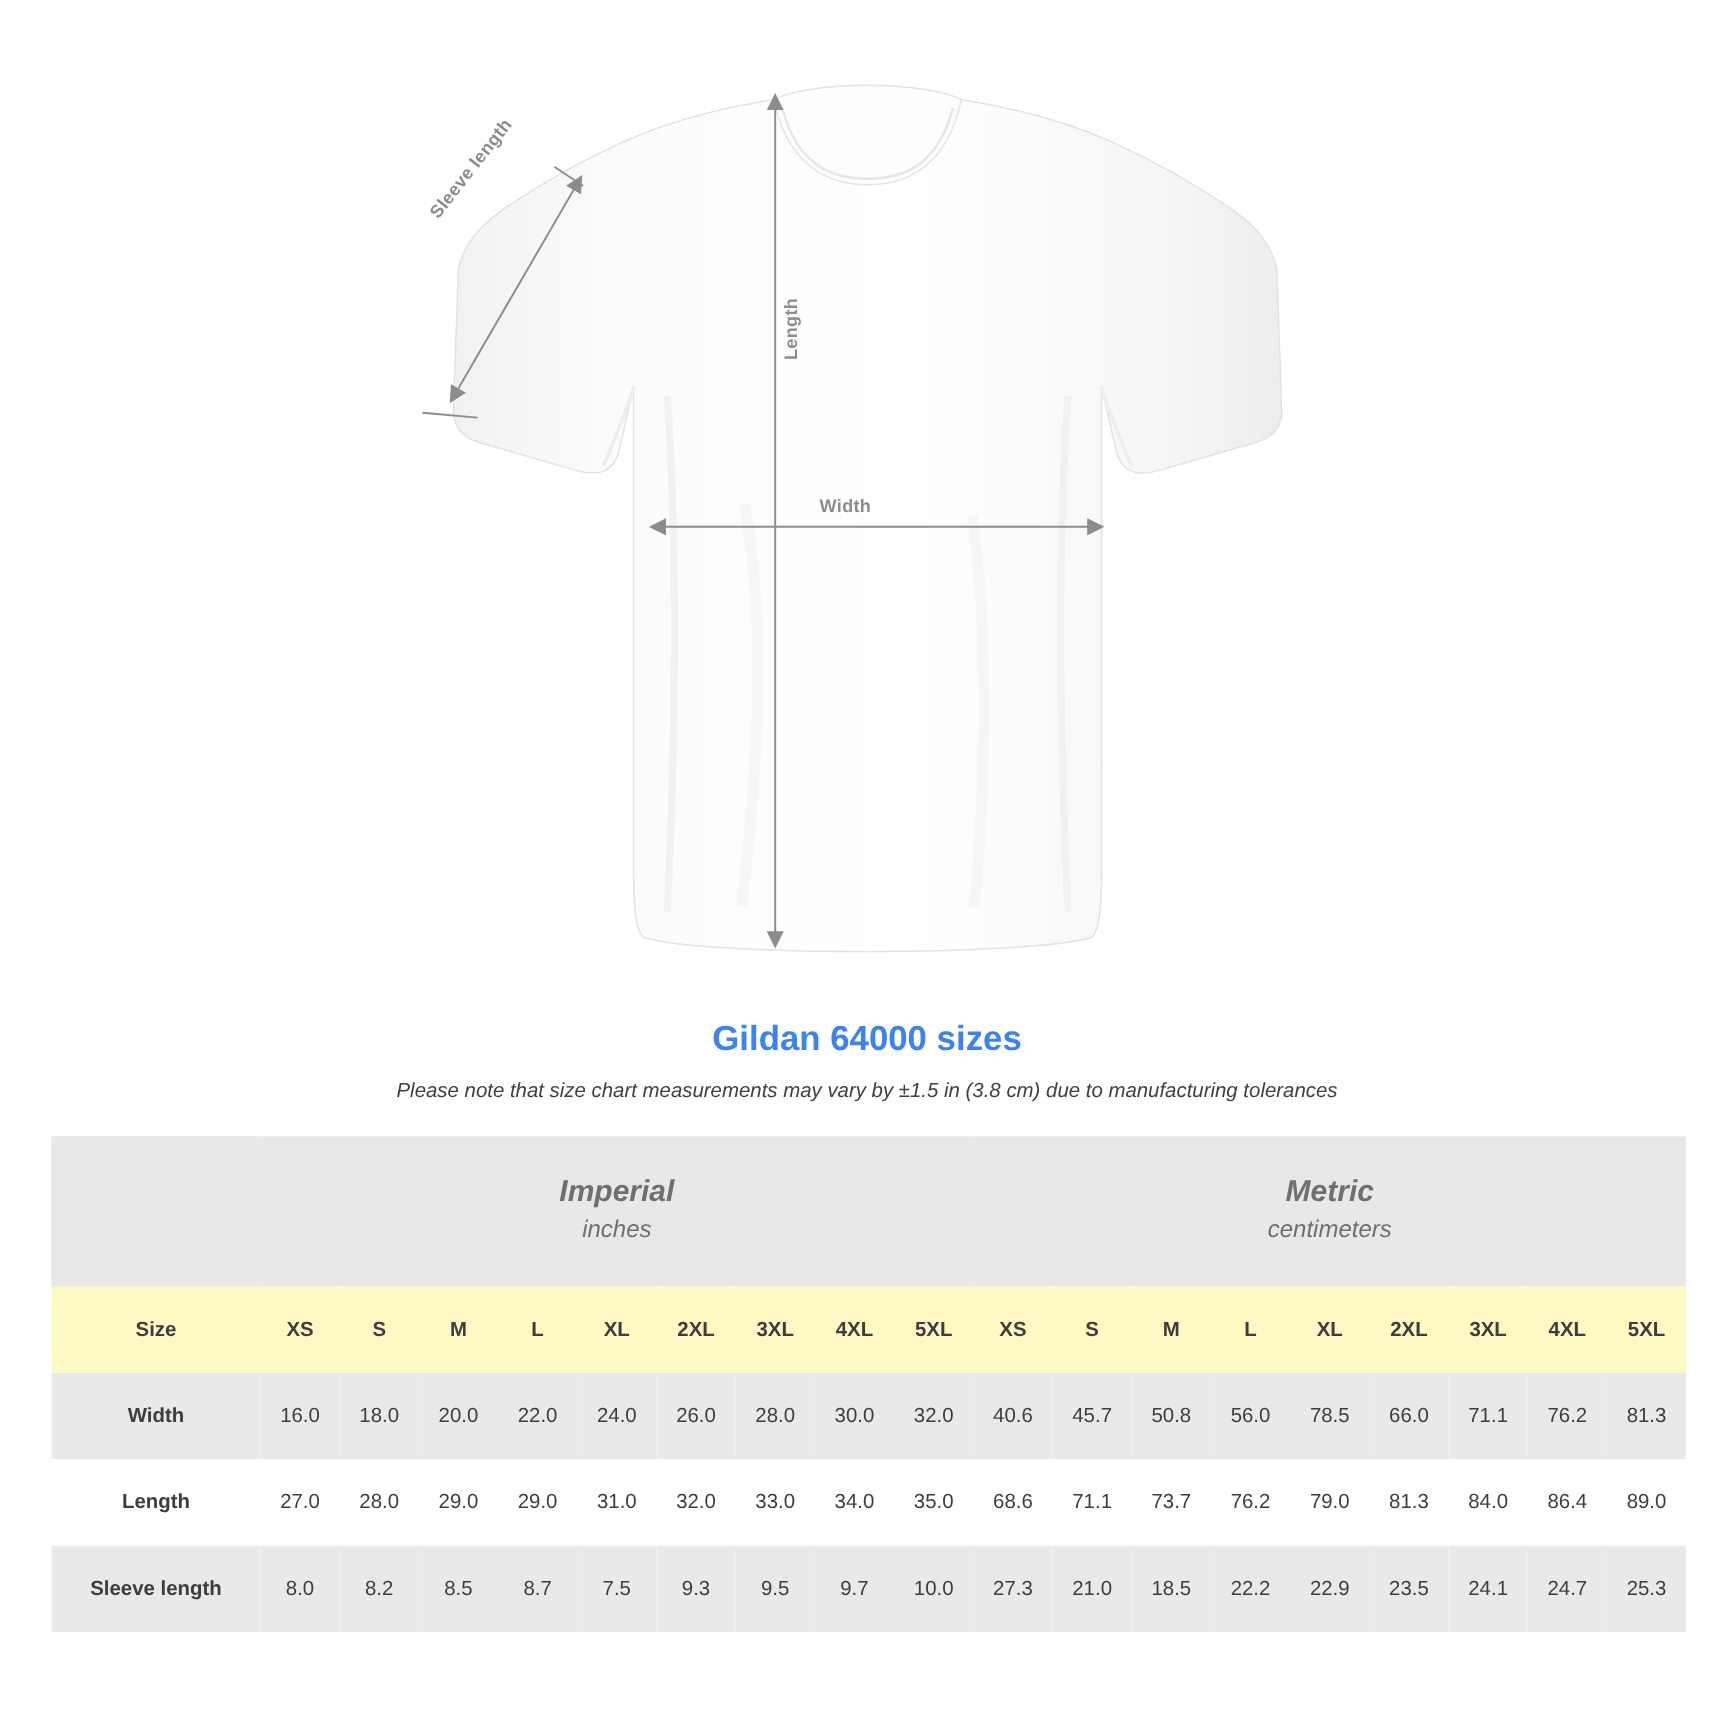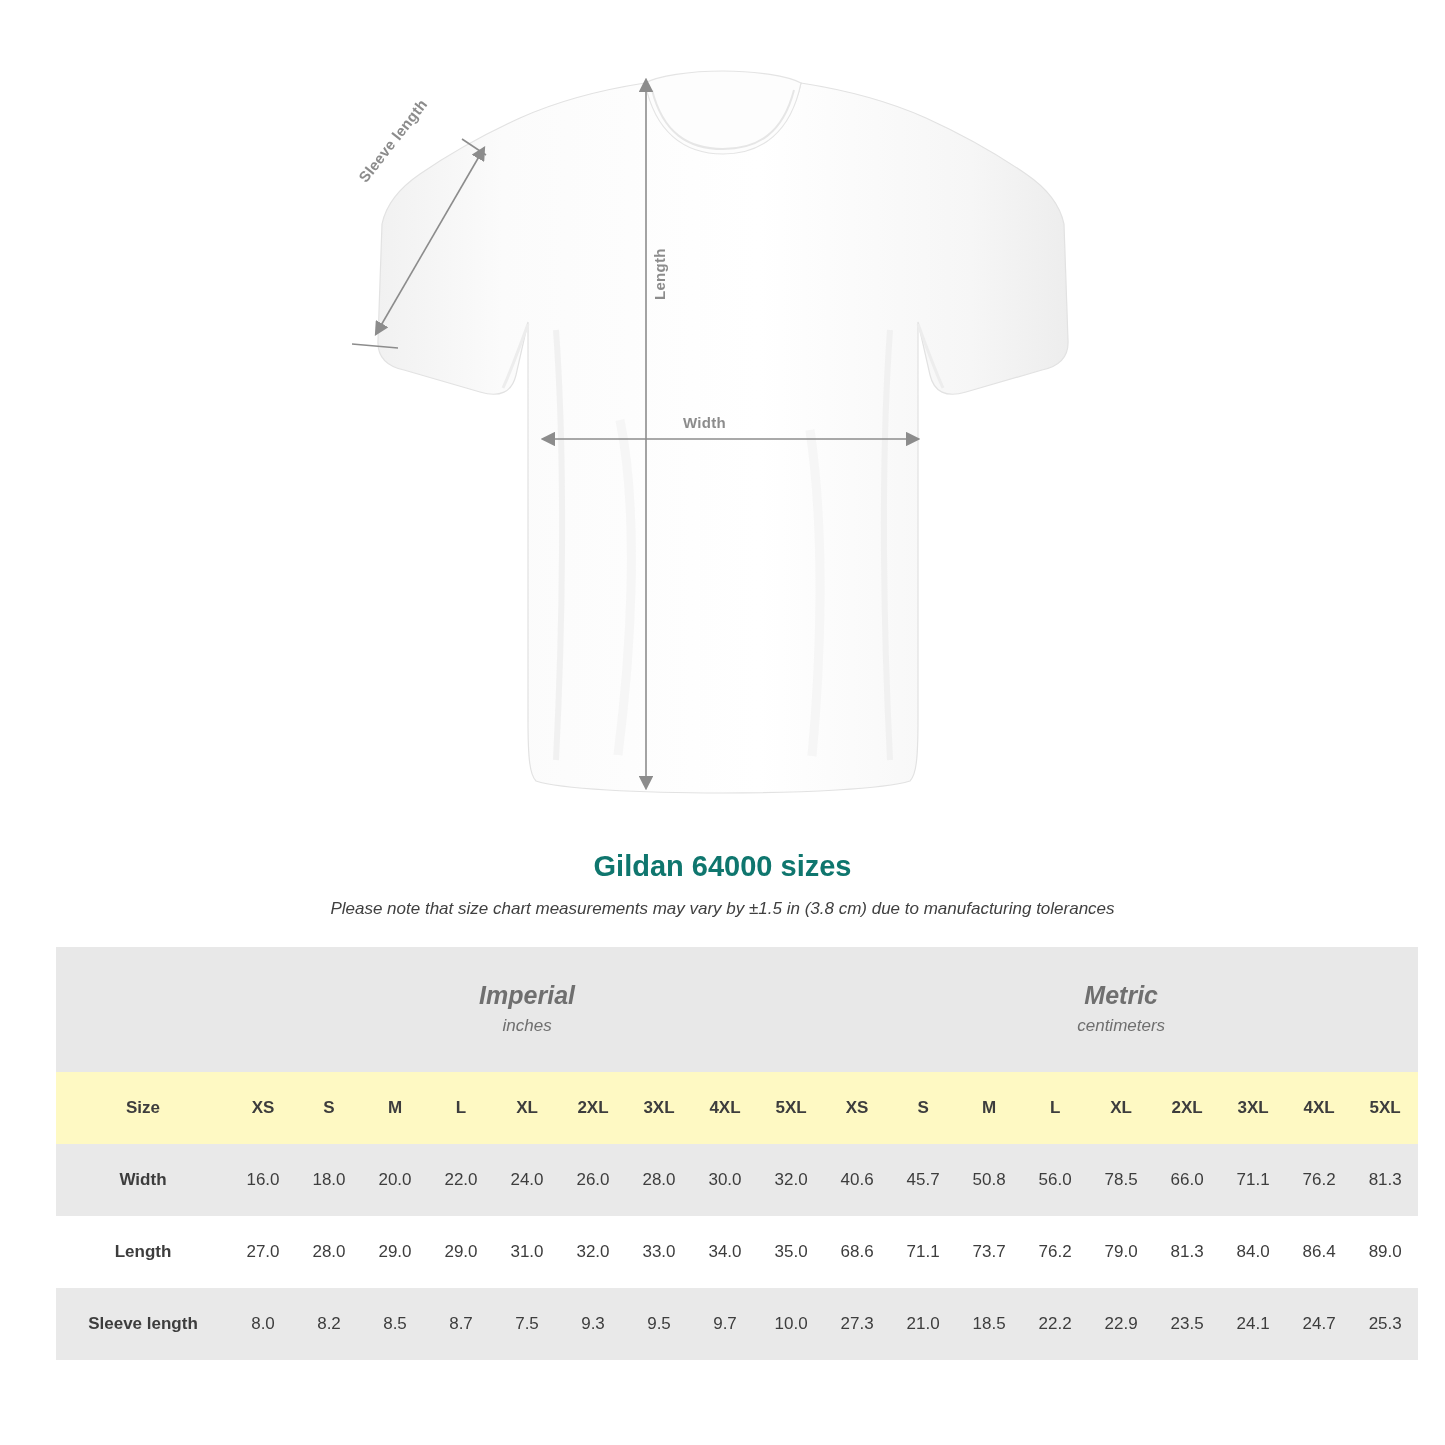--- a/index.html
+++ b/index.html
@@ -60,34 +60,34 @@
   }
 
   
   .title-block {
     text-align: center;
     margin-top: 20px;
   }
   .chart-title {
     font-size: 29px;
     font-weight: bold;
-    color: #0f766e;
+    color: #3b82f6;
     margin: 0;
   }
   .chart-note {
     font-size: 17px;
     font-style: italic;
     color: #404040;
     margin-top: 16px;
   }
 
   
   .table-wrap {
     position: absolute;
-    left: 56px;
+    left: 43px;
     top: 947px;
     width: 1360px;
   }
   table.size-table {
     border-collapse: collapse;
     width: 1360px;
     table-layout: fixed;
   }
   table.size-table td, table.size-table th {
     text-align: center;
@@ -102,21 +102,21 @@
     height: 125px;
   }
   .unit-name {
     font-size: 25px;
     font-weight: bold;
     font-style: italic;
     color: #6f6f6f;
     line-height: 1.25;
   }
   .unit-sub {
-    font-size: 17px;
+    font-size: 20px;
     font-style: italic;
     color: #6f6f6f;
     line-height: 1.6;
   }
   .row-head {
     background: #fef9c3;
   }
   .row-head td {
     font-weight: bold;
     font-size: 18px;

